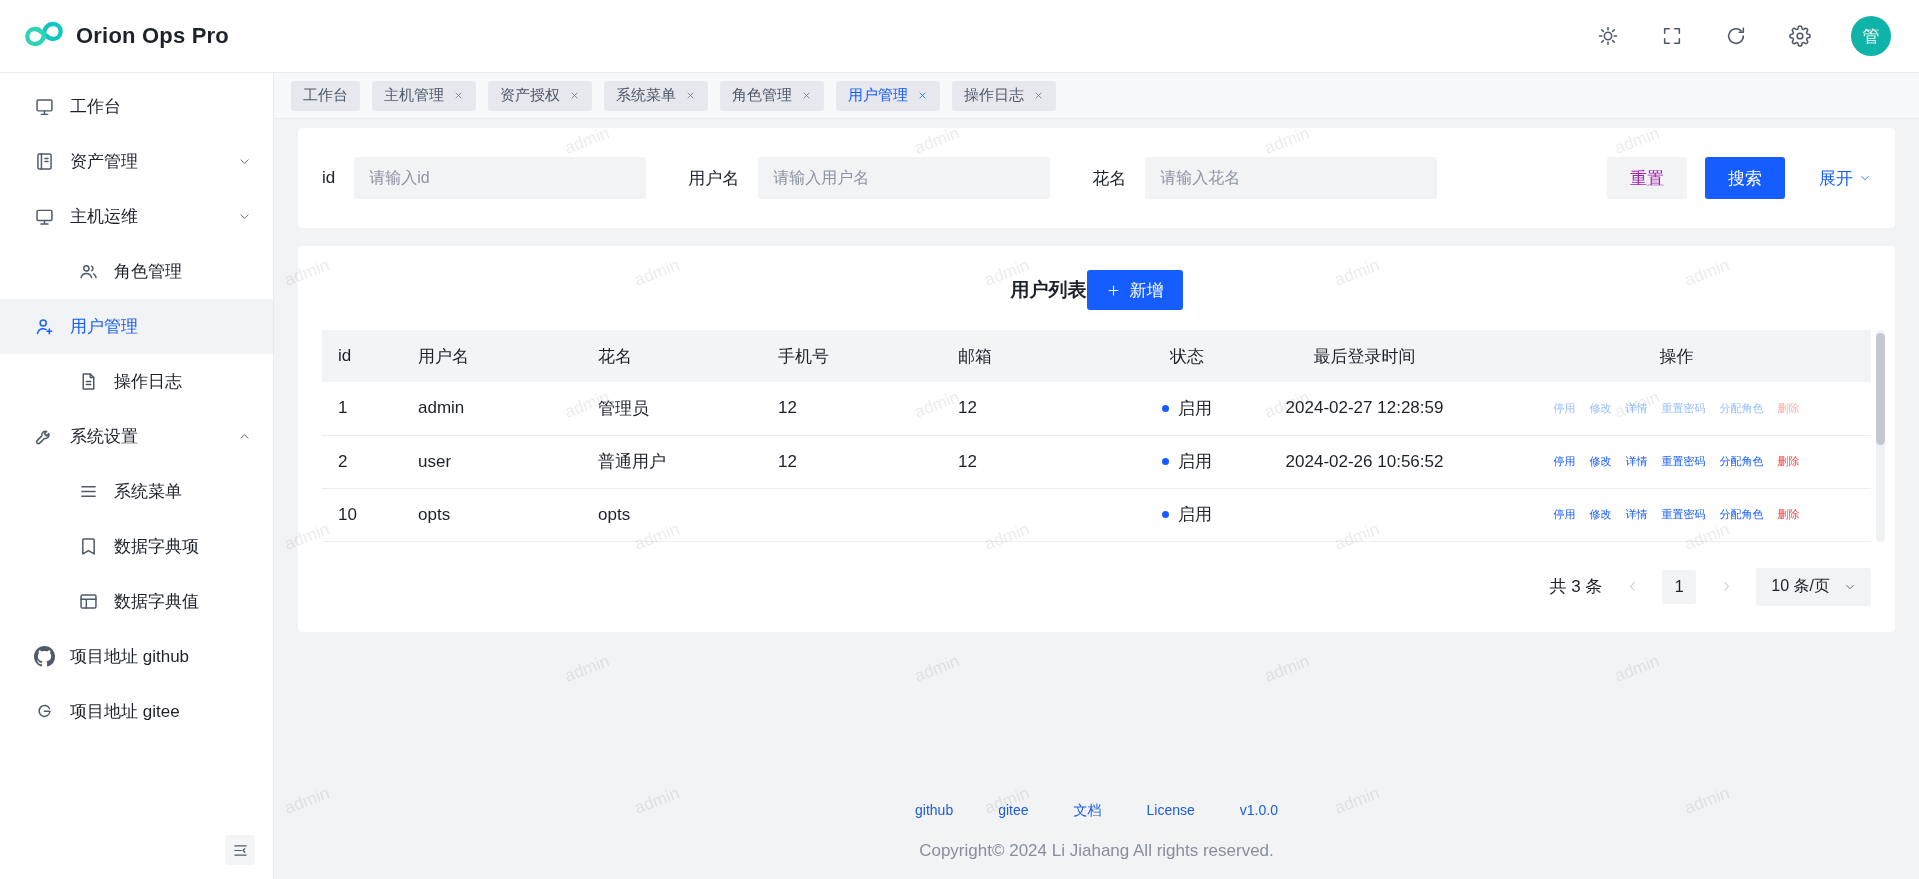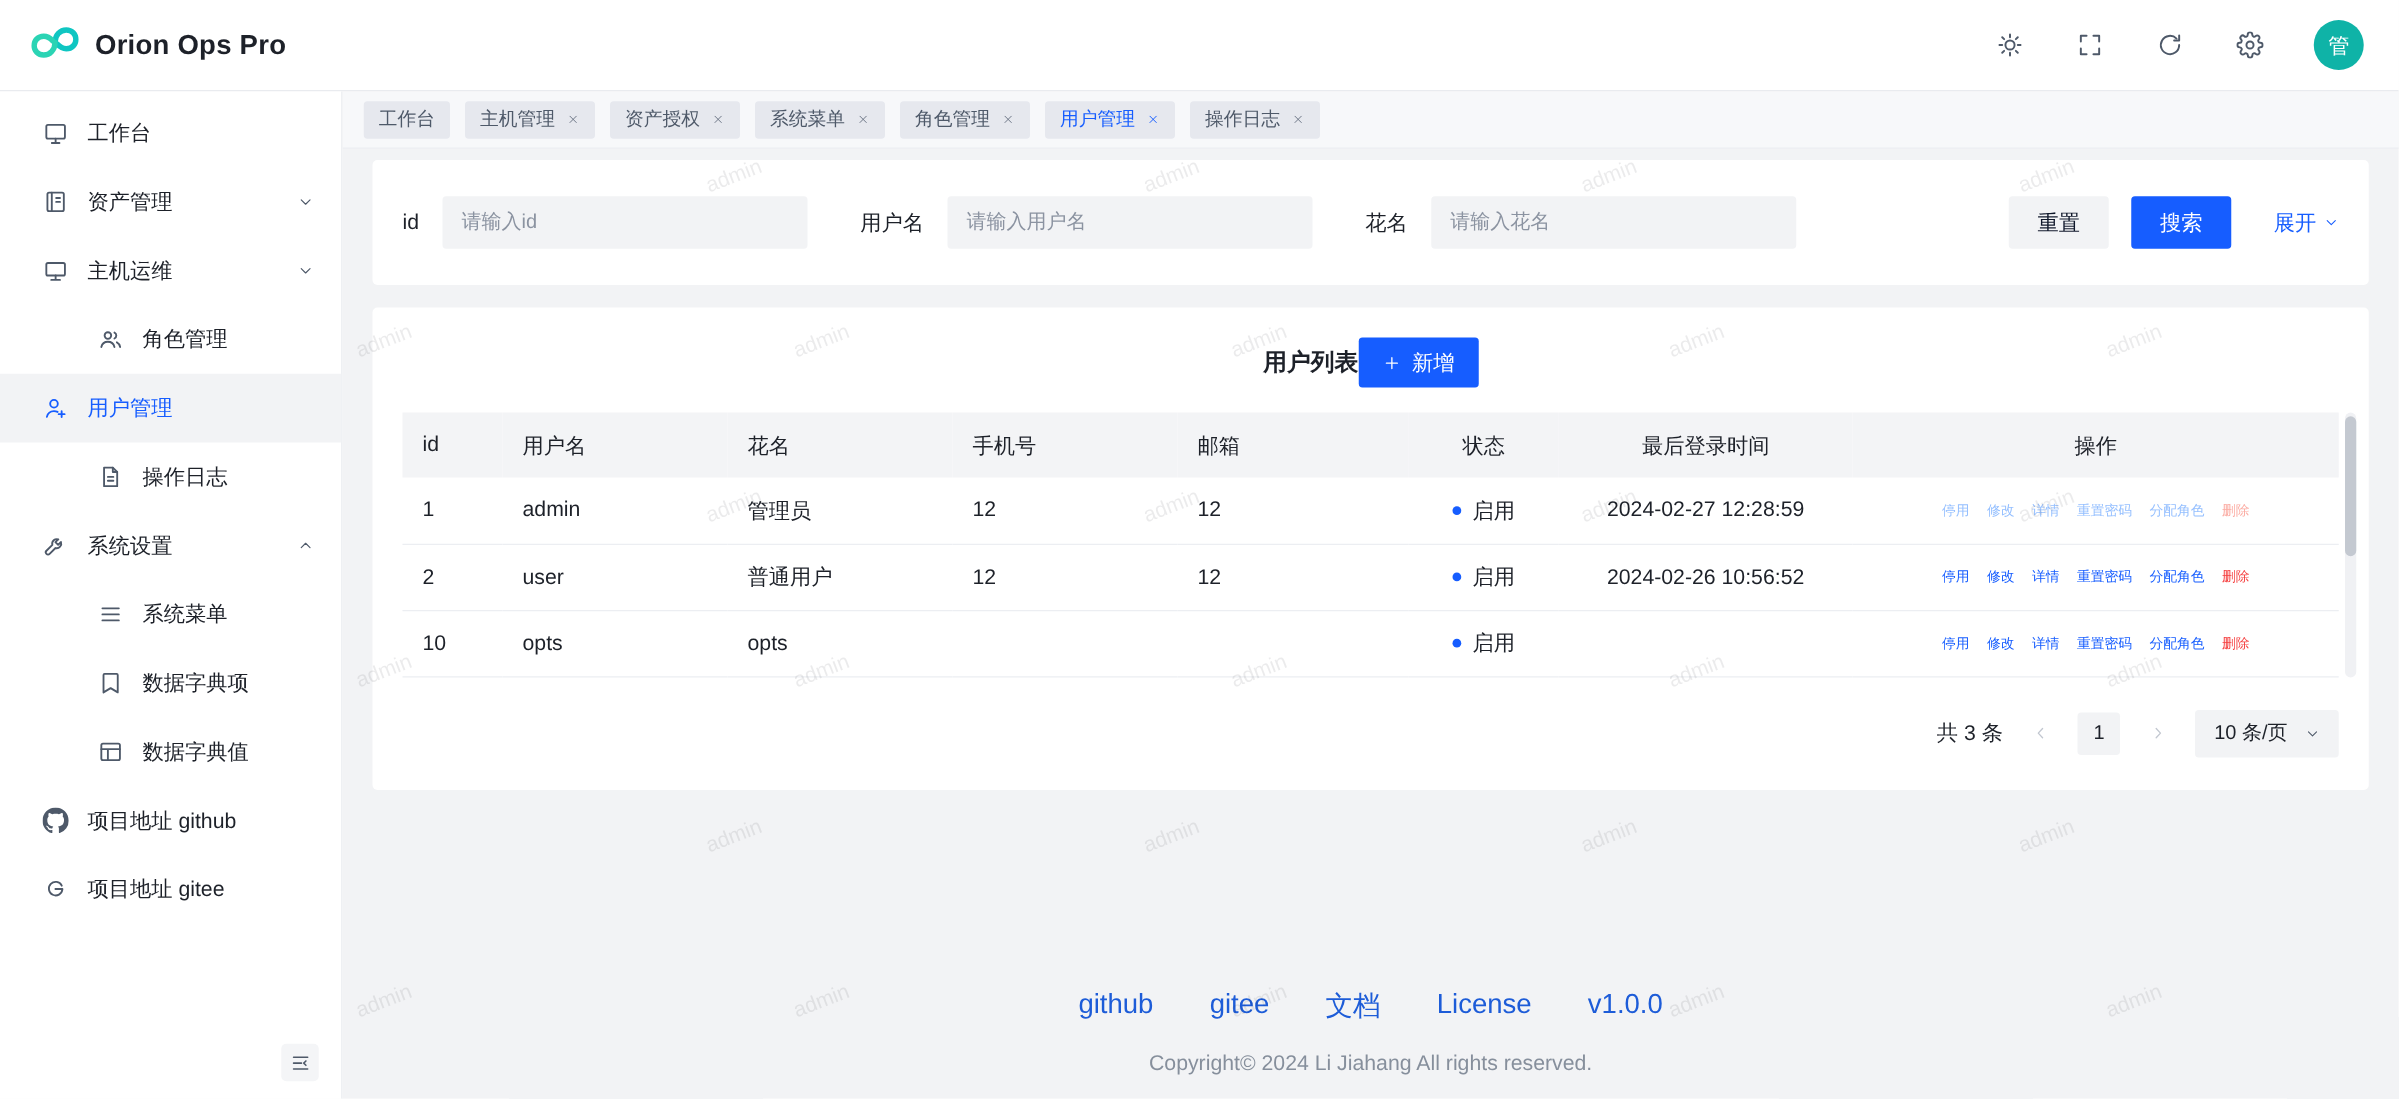--- a/index.html
+++ b/index.html
@@ -47,21 +47,21 @@
   
   .content { flex:1; min-height:0; display:flex; flex-direction:column; padding:9px 24px 14px; overflow:hidden; }
 
   .search-card { background:#fff; border-radius:4px; padding:29px 24px; display:flex; align-items:center; }
   .sfield { display:flex; align-items:center; margin-right:42px; }
   .sfield label { font-size:17px; margin-right:19px; color:#1d2129; }
   .sfield input { width:292px; height:42px; background:#f2f3f5; border:none; border-radius:3px; padding:0 15px; font-size:16px; color:#1d2129; font-family:inherit; outline:none; }
   .sfield input::placeholder { color:#8b93a1; }
   .search-actions { margin-left:auto; display:flex; align-items:center; gap:18px; }
   .btn { height:42px; border:none; border-radius:3px; font-size:17px; padding:0 23px; cursor:pointer; font-family:inherit; display:flex; align-items:center; }
-  .btn-default { background:#f2f3f5; color:#0f172a; }
+  .btn-default { background:#f2f3f5; color:#a21caf; }
   .btn-primary { background:#165dff; color:#fff; }
   .link-expand { margin-left:16px; color:#165dff; font-size:17px; display:flex; align-items:center; gap:6px; background:none; border:none; cursor:pointer; font-family:inherit; }
   .link-expand svg { width:12px; height:12px; }
 
   .table-card { background:#fff; border-radius:4px; margin-top:18px; padding:24px 24px 26px; }
   .card-head { display:flex; align-items:center; justify-content:center; }
   .card-title { font-size:19px; font-weight:700; color:#1d2129; }
   .btn-add { height:40px; padding:0 19px; gap:9px; font-size:17px; }
   .btn-add svg { width:15px; height:15px; }
 
@@ -82,21 +82,21 @@
 
   .pagination { display:flex; align-items:center; justify-content:flex-end; gap:17px; margin-top:26px; font-size:17px; color:#1d2129; }
   .pg-arrow { width:26px; height:26px; display:flex; align-items:center; justify-content:center; color:#c2c7d0; background:none; border:none; cursor:pointer; }
   .pg-arrow svg { width:15px; height:15px; }
   .pg-page { min-width:34px; height:34px; background:#f2f3f5; border-radius:3px; display:flex; align-items:center; justify-content:center; font-size:16px; cursor:pointer; }
   .pg-size { height:38px; background:#f2f3f5; border-radius:3px; display:flex; align-items:center; gap:14px; padding:0 15px; font-size:16px; cursor:pointer; }
   .pg-size svg { width:12px; height:12px; color:#4e5969; }
 
   .footer { margin-top:auto; text-align:center; padding:8px 0 4px; }
   .flinks { display:flex; justify-content:center; gap:45px; }
-  .flinks a { color:#1d5cd8; font-size:22px; text-decoration:none; cursor:pointer; }
+  .flinks a { color:#1d5cd8; font-size:14px; text-decoration:none; cursor:pointer; }
   .copyright { margin-top:21px; color:#868f9c; font-size:17px; }
 
   svg.sv { fill:none; stroke:currentColor; stroke-width:1.7; stroke-linecap:round; stroke-linejoin:round; }
   svg.fl { fill:currentColor; stroke:none; }
 </style>
 </head>
 <body>
 
 <div class="app">
 

